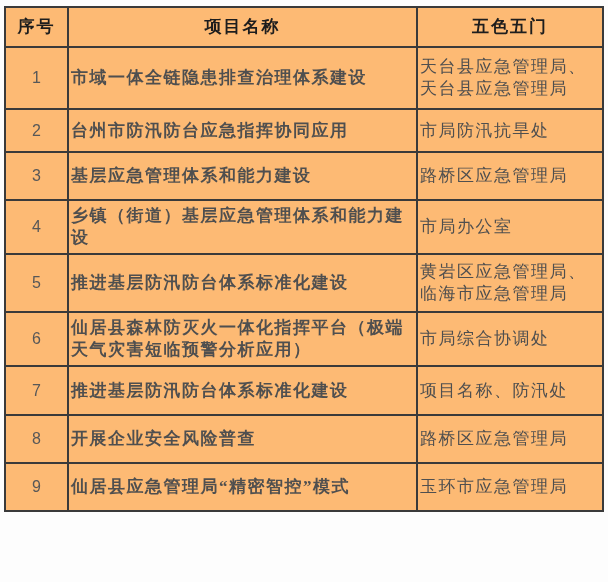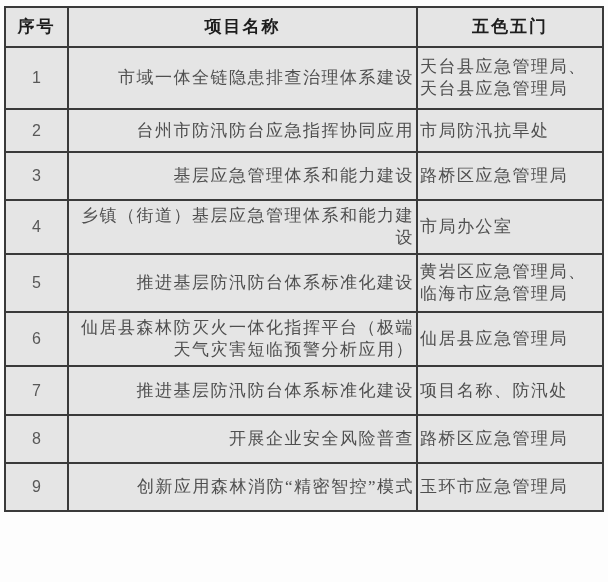--- a/index.html
+++ b/index.html
@@ -17,21 +17,21 @@
     width: 600px;
   }
   table.awards {
     border-collapse: collapse;
     table-layout: fixed;
     width: 598px;
     font-family: "Liberation Serif", "DejaVu Serif", serif;
     font-size: 17px;
     letter-spacing: 1.5px;
     color: #4f4f4f;
-    background: #e5e5e5;
+    background: #fdba74;
   }
   table.awards th,
   table.awards td {
     border: 2px solid #3a3a3a;
     vertical-align: middle;
     line-height: 22px;
     padding: 4px 2px;
     word-break: break-all;
     overflow-wrap: break-word;
   }
@@ -41,21 +41,21 @@
     text-align: center;
     letter-spacing: 2px;
   }
   td.c-no {
     text-align: center;
     color: #585858;
     font-family: "Liberation Sans", "DejaVu Sans", sans-serif;
     font-size: 16px;
     letter-spacing: 0;
   }
-  td.c-project { text-align: right; padding-left: 13px; padding-right: 4px; }
+  td.c-project { text-align: left; padding-left: 13px; padding-right: 4px; font-weight: bold; }
   td.c-unit    { text-align: left; padding-left: 8px;  padding-right: 2px; }
 
   
   col.w-no      { width: 63px; }
   col.w-project { width: 349px; }
   col.w-unit    { width: 186px; }
 
   
   thead tr            { height: 40px; }
   tbody tr:nth-child(1)  { height: 62px; }
@@ -108,32 +108,32 @@
         <td class="c-unit">市局办公室</td>
       </tr>
       <tr>
         <td class="c-no">5</td>
         <td class="c-project">推进基层防汛防台体系标准化建设</td>
         <td class="c-unit">黄岩区应急管理局、临海市应急管理局</td>
       </tr>
       <tr>
         <td class="c-no">6</td>
         <td class="c-project">仙居县森林防灭火一体化指挥平台（极端天气灾害短临预警分析应用）</td>
-        <td class="c-unit">仙居县应急管理局</td>
+        <td class="c-unit">市局综合协调处</td>
       </tr>
       <tr>
         <td class="c-no">7</td>
         <td class="c-project">推进基层防汛防台体系标准化建设</td>
         <td class="c-unit">项目名称、防汛处</td>
       </tr>
       <tr>
         <td class="c-no">8</td>
         <td class="c-project">开展企业安全风险普查</td>
         <td class="c-unit">路桥区应急管理局</td>
       </tr>
       <tr>
         <td class="c-no">9</td>
-        <td class="c-project">创新应用森林消防“精密智控”模式</td>
+        <td class="c-project">仙居县应急管理局“精密智控”模式</td>
         <td class="c-unit">玉环市应急管理局</td>
       </tr>
     </tbody>
   </table>
 </div>
 
 </body></html>

